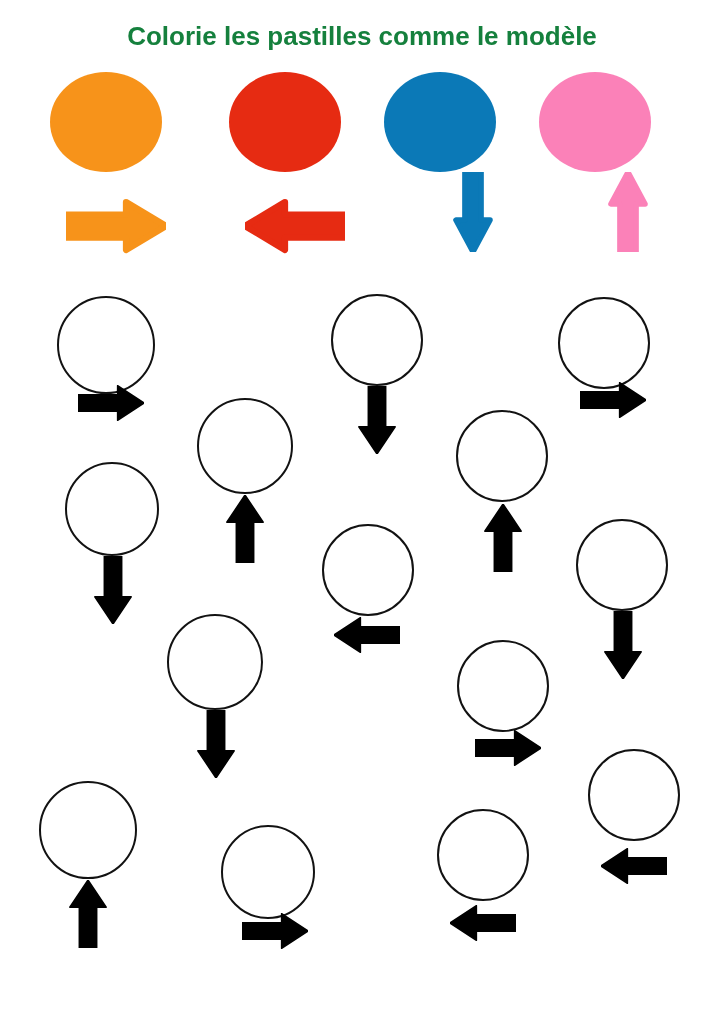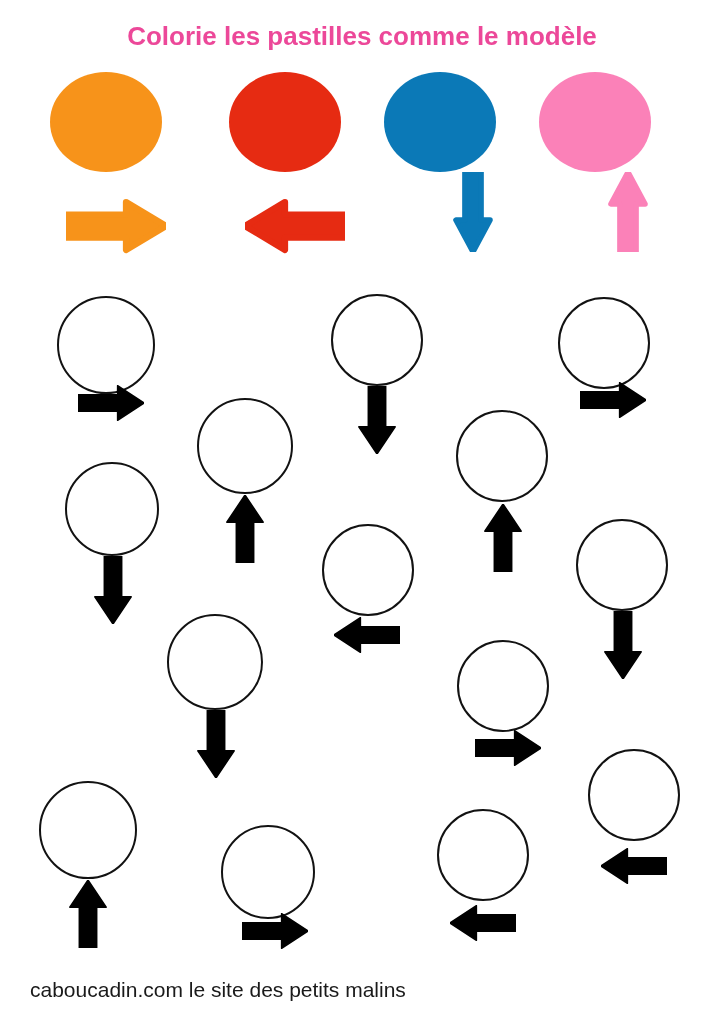--- a/index.html
+++ b/index.html
@@ -24,21 +24,21 @@
   #worksheet-title {
     position: absolute;
     left: 0;
     top: 20px;
     width: 724px;
     text-align: center;
     font-family: "Liberation Sans", sans-serif;
     font-weight: bold;
     font-size: 26px;
     letter-spacing: 0px;
-    color: #ec4899;
+    color: #15803d;
     line-height: 32px;
     white-space: nowrap;
   }
 
   
   #model-row {
     position: absolute;
     left: 0;
     top: 72px;
     width: 724px;
@@ -267,15 +267,14 @@
       <div class="ex-group" style="left: 0px; top: 0px;">
         <div class="ex-circle" style="left: 437px; top: 809px; width: 92px; height: 92px; border-color: rgb(18, 18, 18);"></div>
         <div class="ex-arrow" style="left: 450px; top: 905px;">
           <svg viewBox="0 0 66 36" width="66" height="36" xmlns="http://www.w3.org/2000/svg">
             <polygon points="66.0,9.7 26.4,9.7 26.4,0.7 0.0,18.0 26.4,35.3 26.4,26.3 66.0,26.3" fill="#000000" stroke="#000000" stroke-width="1.5" stroke-linejoin="round"></polygon>
           </svg>
         </div>
       </div>
     </div>
 
-  <div id="footer-credit">caboucadin.com le site des petits malins</div>
 
 </div>
 
 </body></html>

